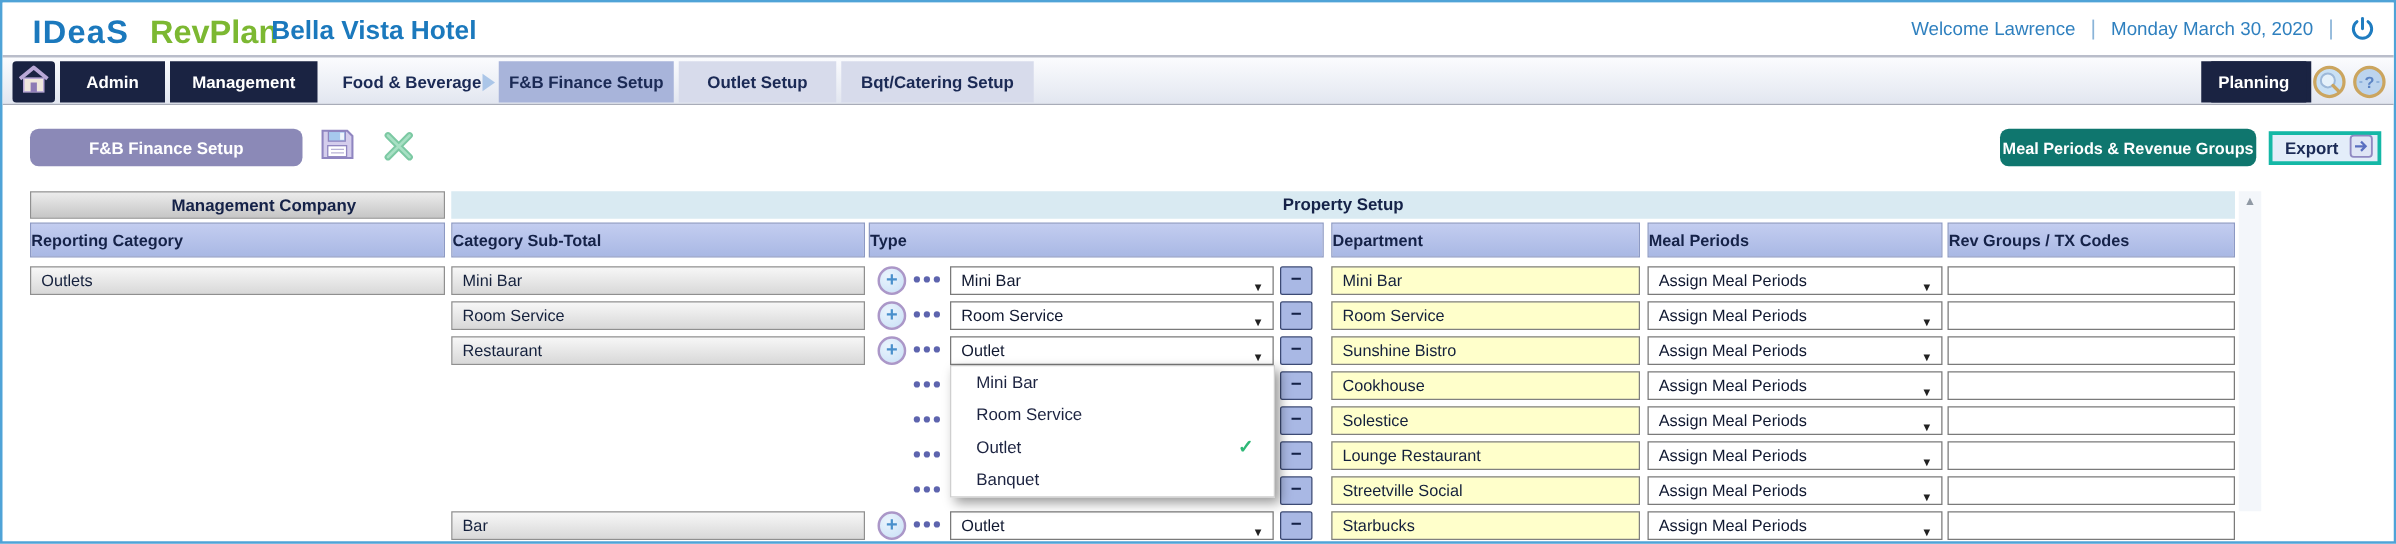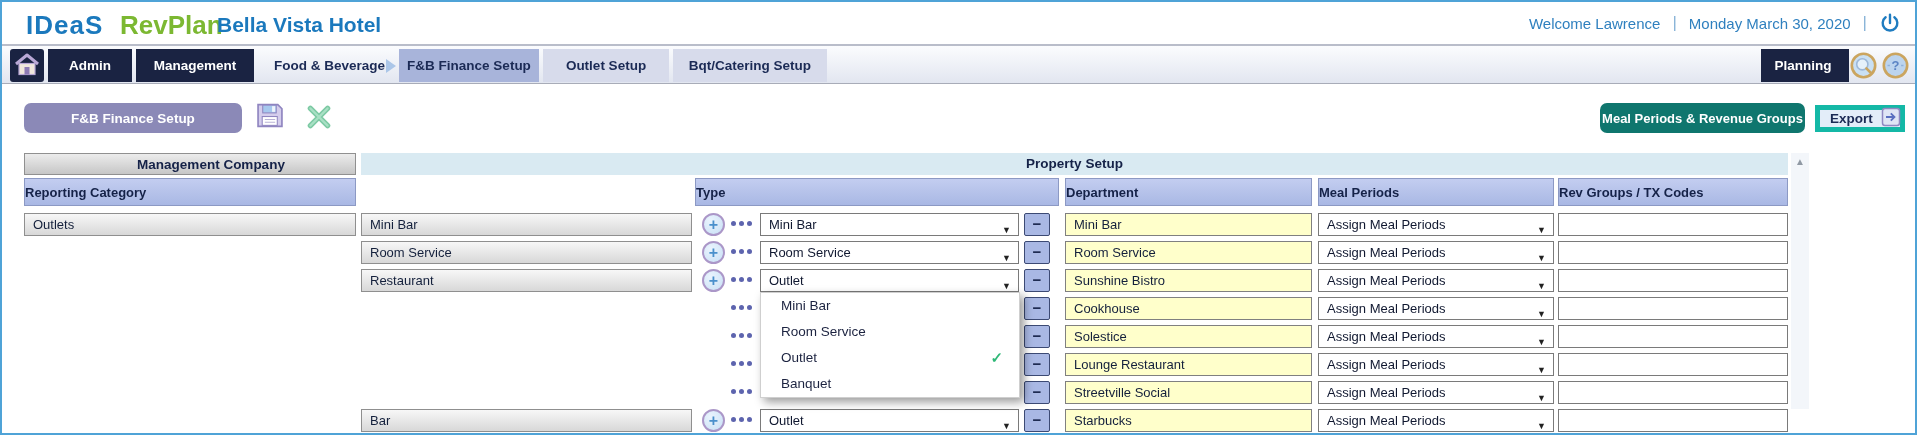--- a/index.html
+++ b/index.html
@@ -42,21 +42,21 @@
   
   .btn-title { position:absolute; left:22px; top:101px; width:218px; height:30px; background:#8b89b7;
                border-radius:7px; color:#fff; font-size:13.5px; font-weight:600; display:flex;
                align-items:center; justify-content:center; cursor:pointer; }
   .icon-save { position:absolute; left:253px; top:100px; cursor:pointer; }
   .icon-cancel { position:absolute; left:303px; top:101px; cursor:pointer; }
   .btn-plum { position:absolute; left:1598px; top:101px; width:205px; height:30px; background:#0f766e;
               border-radius:7px; color:#fff; font-size:13px; font-weight:600; display:flex;
               align-items:center; justify-content:center; cursor:pointer; }
   .btn-export { position:absolute; left:1813px; top:103px; width:90px; height:27px; background:#e3edf9;
-                border:5px solid #14b8a6; display:flex; align-items:center; gap:8px;
+                border:3px solid #14b8a6; display:flex; align-items:center; gap:8px;
                 padding-left:10px; font-size:13.5px; font-weight:600; color:#1b2a55; cursor:pointer; }
 
   
   .h1cell { position:absolute; top:151px; height:22px; line-height:21px; text-align:center;
             font-size:13.5px; font-weight:bold; color:#152248; }
   .h1gray { background:linear-gradient(#ececec,#c6c6c6); border:1px solid #909090;padding-left:42px; }
   .h1cyan { background:#d9eaf2; }
   .h2cell { position:absolute; top:176px; height:28px; line-height:27px; text-align:left;
             font-size:13px; font-weight:bold; color:#152248;
             background:linear-gradient(#c3cdf0,#a9b8e4); border:1px solid #8c99c4; }
@@ -184,20 +184,21 @@
         <rect x="1.5" y="1.5" width="17" height="17" rx="2.5" fill="#dfe5f5" stroke="#9089c2" stroke-width="1.5"></rect>
         <path d="M5 10 h7.5 M9.8 6.3 L13.5 10 L9.8 13.7" stroke="#5a6fc0" stroke-width="1.8" fill="none"></path>
       </svg>
     </span>
   </div>
 
   <div class="h1cell h1gray" style="left:22px;width:332px;">Management Company</div>
   <div class="h1cell h1cyan" style="left:359px;width:1427px;">Property Setup</div>
 
   <div class="h2cell" style="left:22px;width:332px;">Reporting Category</div>
+  <div class="h2cell" style="left:359px;width:331px;">Category Sub-Total</div>
   <div class="h2cell" style="left:693px;width:364px;">Type</div>
   <div class="h2cell" style="left:1063px;width:247px;">Department</div>
   <div class="h2cell" style="left:1316px;width:236px;">Meal Periods</div>
   <div class="h2cell" style="left:1556px;width:230px;">Rev Groups / TX Codes</div>
 
   <div class="vscroll">
     <span class="up">▲</span>
   </div>
 
   <div class="trow" style="top:211px;">

